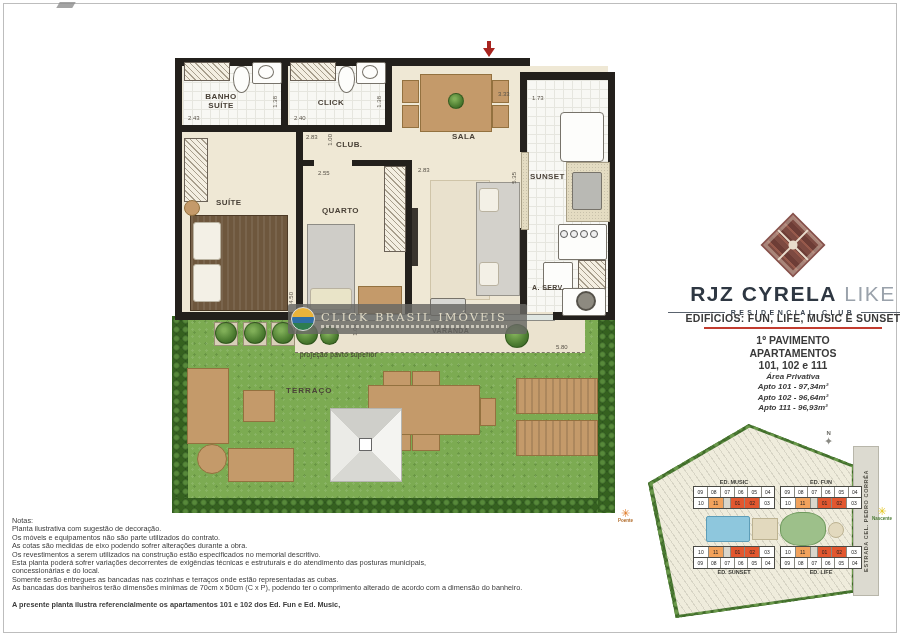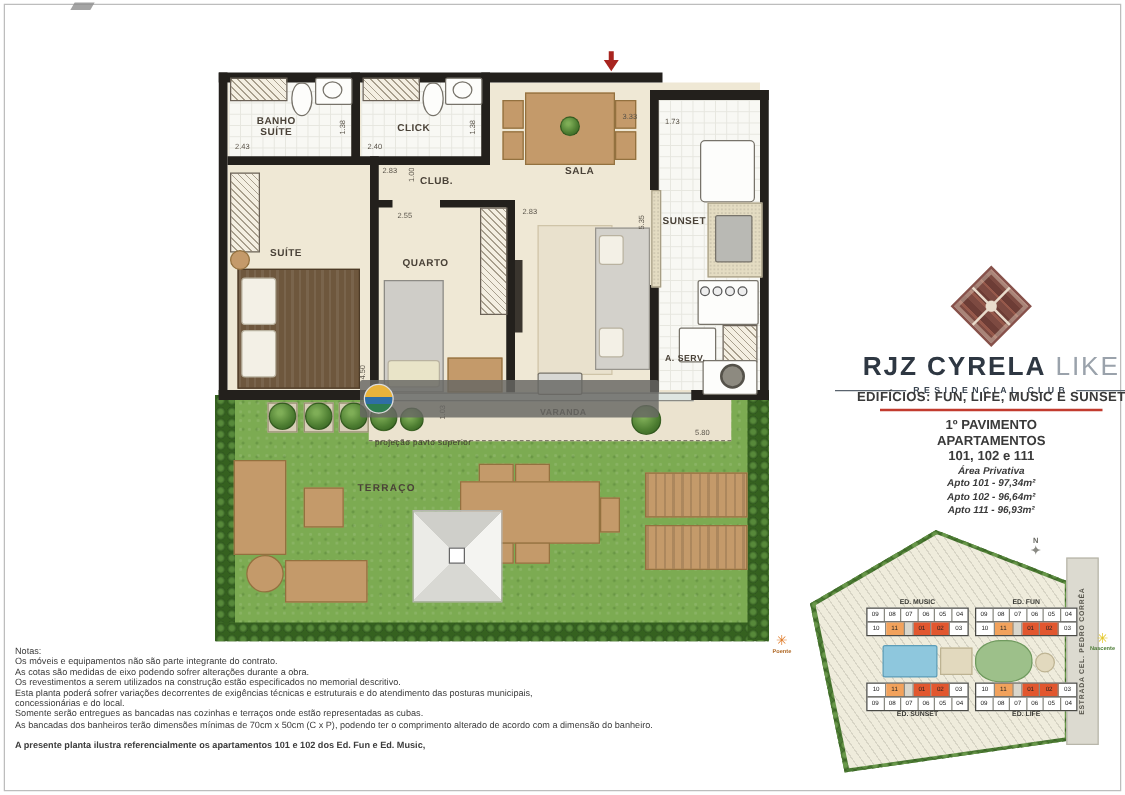--- a/index.html
+++ b/index.html
@@ -238,20 +238,24 @@
   <span class="dim v" style="left:327px;top:134px;">1.00</span>
   <span class="dim" style="left:318px;top:170px;">2.55</span>
   <span class="dim" style="left:418px;top:167px;">2.83</span>
   <span class="dim" style="left:498px;top:91px;">3.33</span>
   <span class="dim" style="left:532px;top:95px;">1.73</span>
   <span class="dim v" style="left:511px;top:172px;">5.35</span>
   <span class="dim v" style="left:288px;top:292px;">4.50</span>
 
   <div class="wm" style="left:288px;top:304px;width:230px;height:26px;">
     <div class="wm-logo"></div>
+    <div>
+      <div class="wm-title">CLICK BRASIL IMÓVEIS</div>
+      <div class="wm-sub"></div>
+    </div>
   </div>
 
   <div class="brand-box">
     <div class="logo-diamond"></div>
     <div class="brand-name"><span>RJZ CYRELA</span>&nbsp;<span class="lite">LIKE</span></div>
     <div class="tagline">
         <span>RESIDENCIAL CLUB</span>
       </div>
   </div>
 
@@ -374,21 +378,22 @@
     <div class="lbl">Poente</div>
   </div>
   <div class="sun east" style="left:872px;top:506px;">
     <div class="glyph">✳</div>
     <div class="lbl">Nascente</div>
   </div>
 
   <div class="notes">
     <div>Notas:</div>
     <div>
-        <div>Os móveis e equipamentos não são parte integrante do contrato.</div>
+        <div>Planta ilustrativa com sugestão de decoração.</div>
+        <div>Os móveis e equipamentos não são parte utilizados do contrato.</div>
         <div>As cotas são  medidas  de  eixo podendo sofrer alterações durante a obra.</div>
         <div>Os revestimentos a serem utilizados na construção estão especificados no memorial descritivo.</div>
         <div>Esta planta poderá sofrer variações decorrentes de exigências técnicas e estruturais e do atendimento das posturas municipais,</div>
         <div>concessionárias e do local.</div>
         <div>Somente serão entregues as bancadas nas cozinhas e terraços onde estão representadas as cubas.</div>
         <div>As bancadas dos banheiros terão dimensões mínimas de 70cm x 50cm (C x P), podendo ter o comprimento alterado de acordo com a dimensão do banheiro.</div>
       </div>
     <div class="notes-bold">
         <div>A presente planta ilustra referencialmente os apartamentos 101 e 102 dos Ed. Fun e Ed. Music,</div>
       </div>

